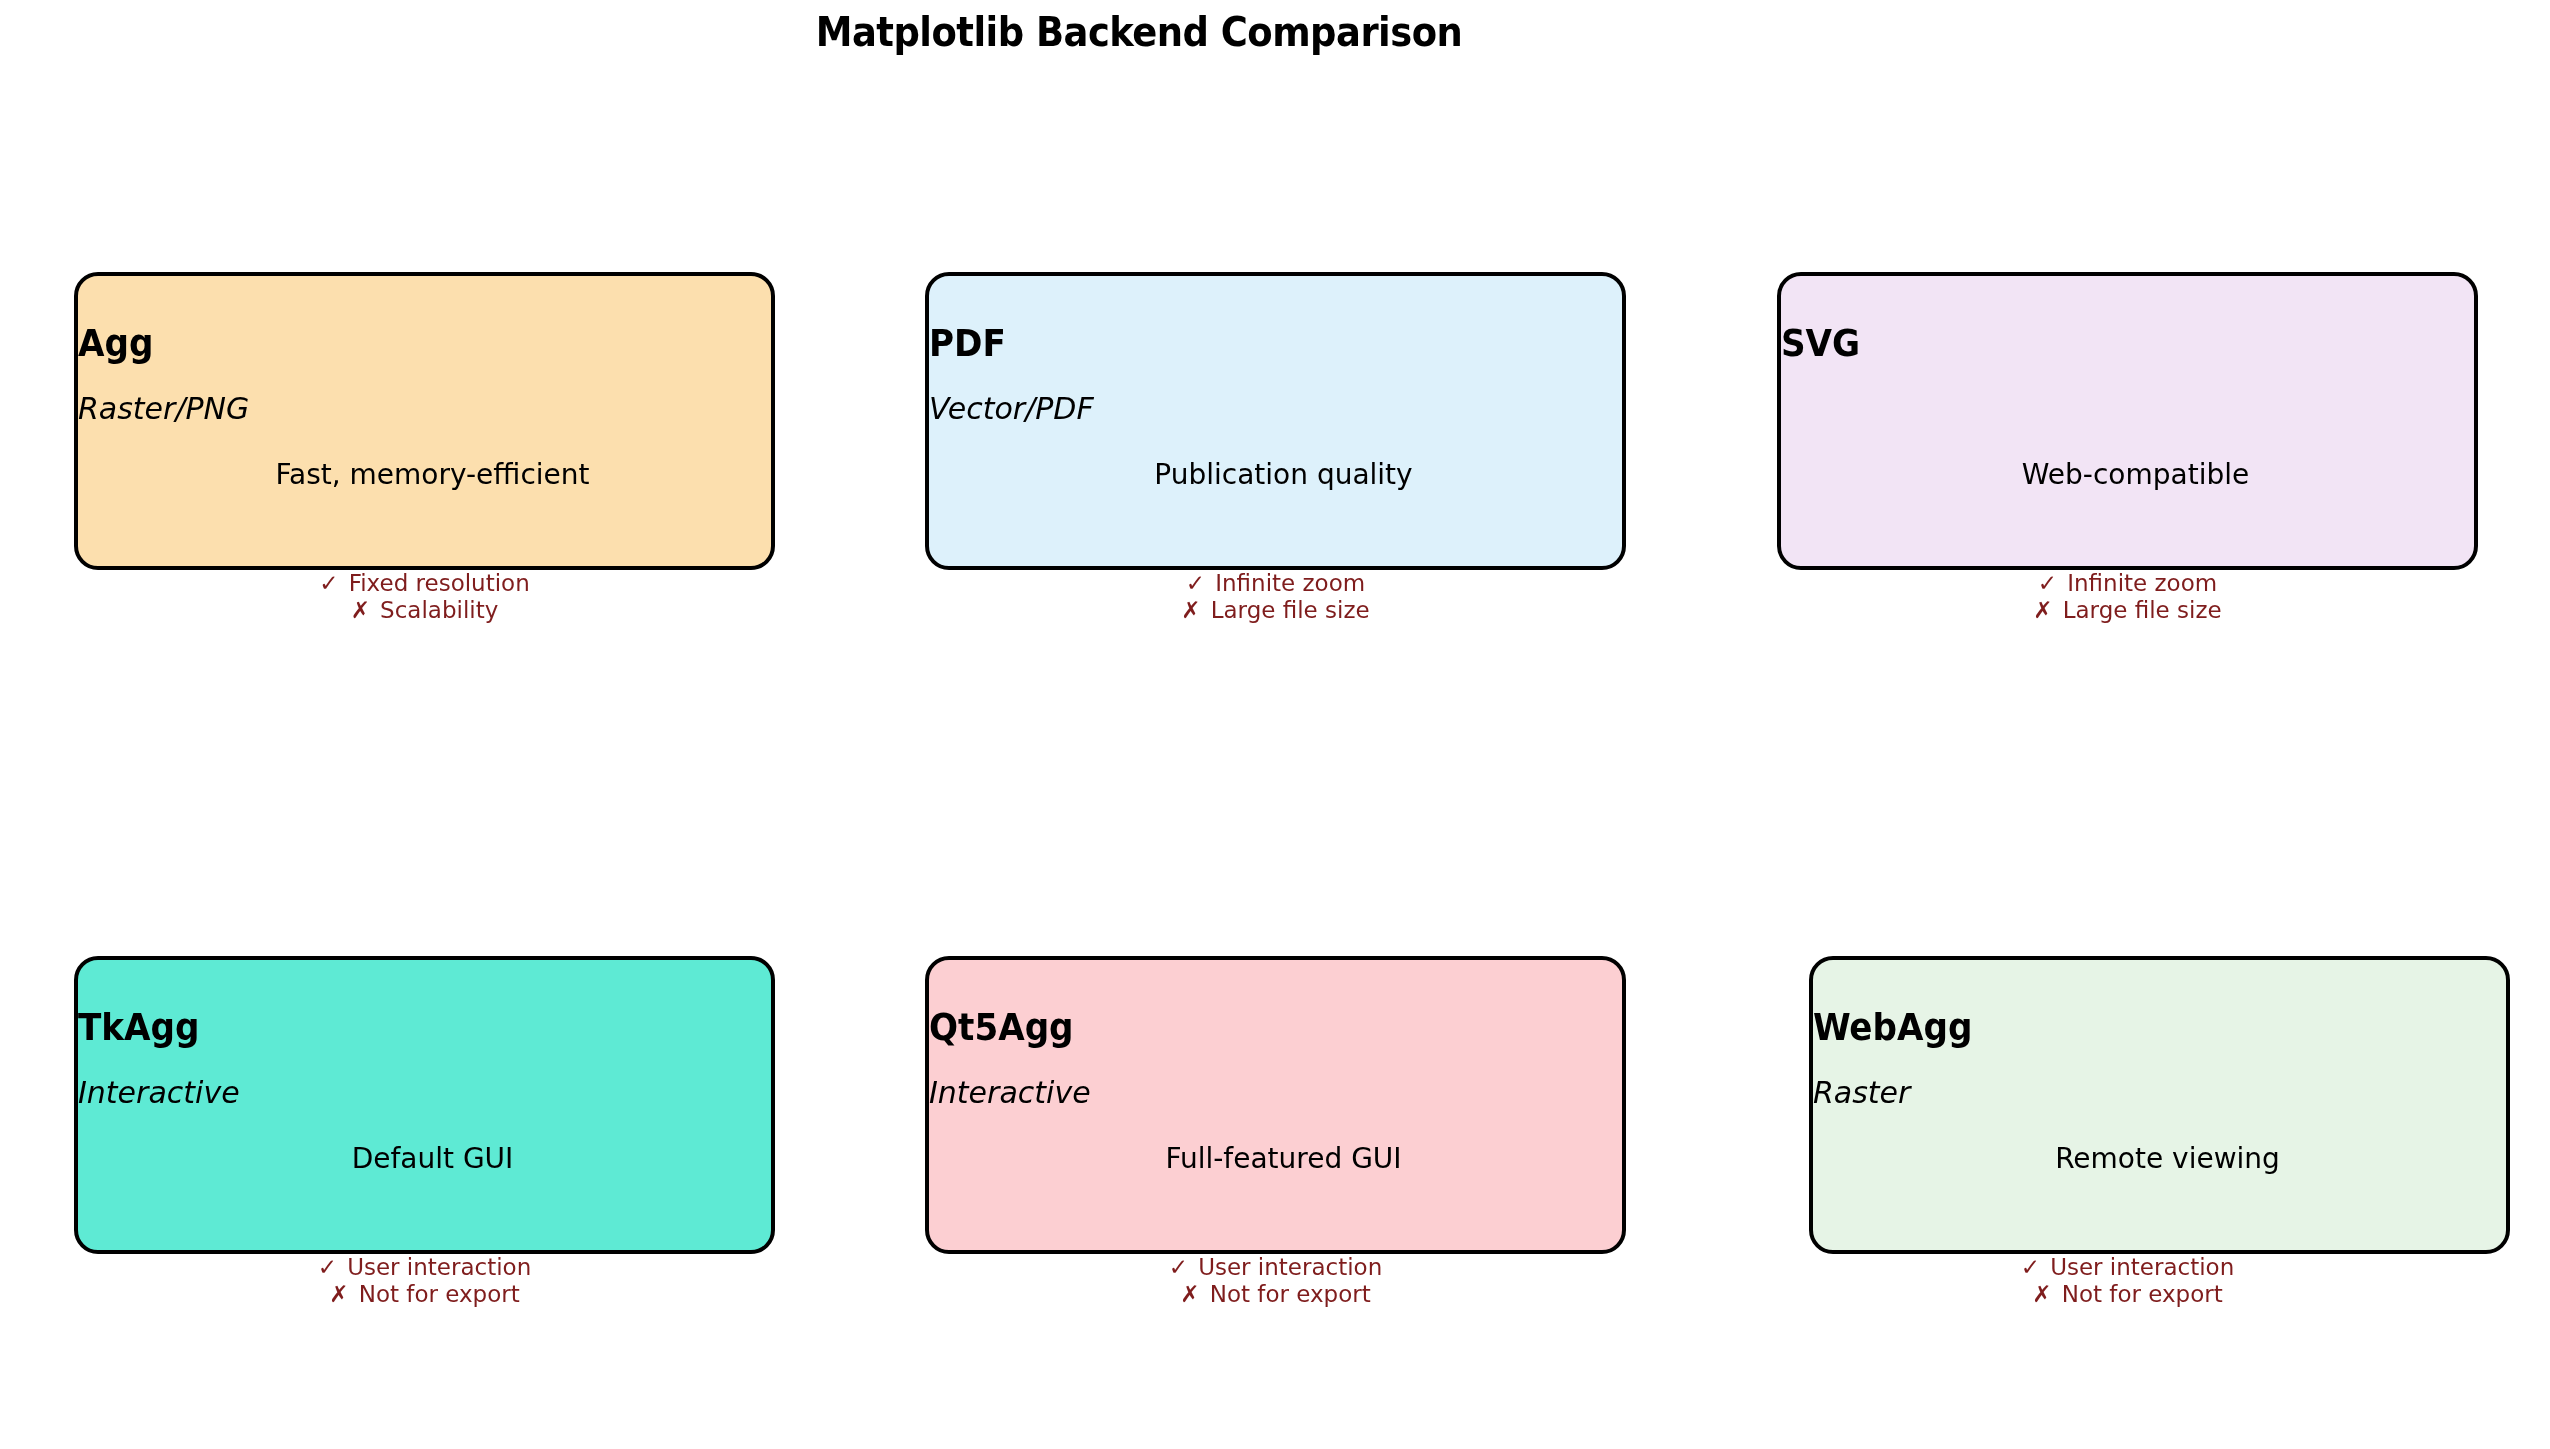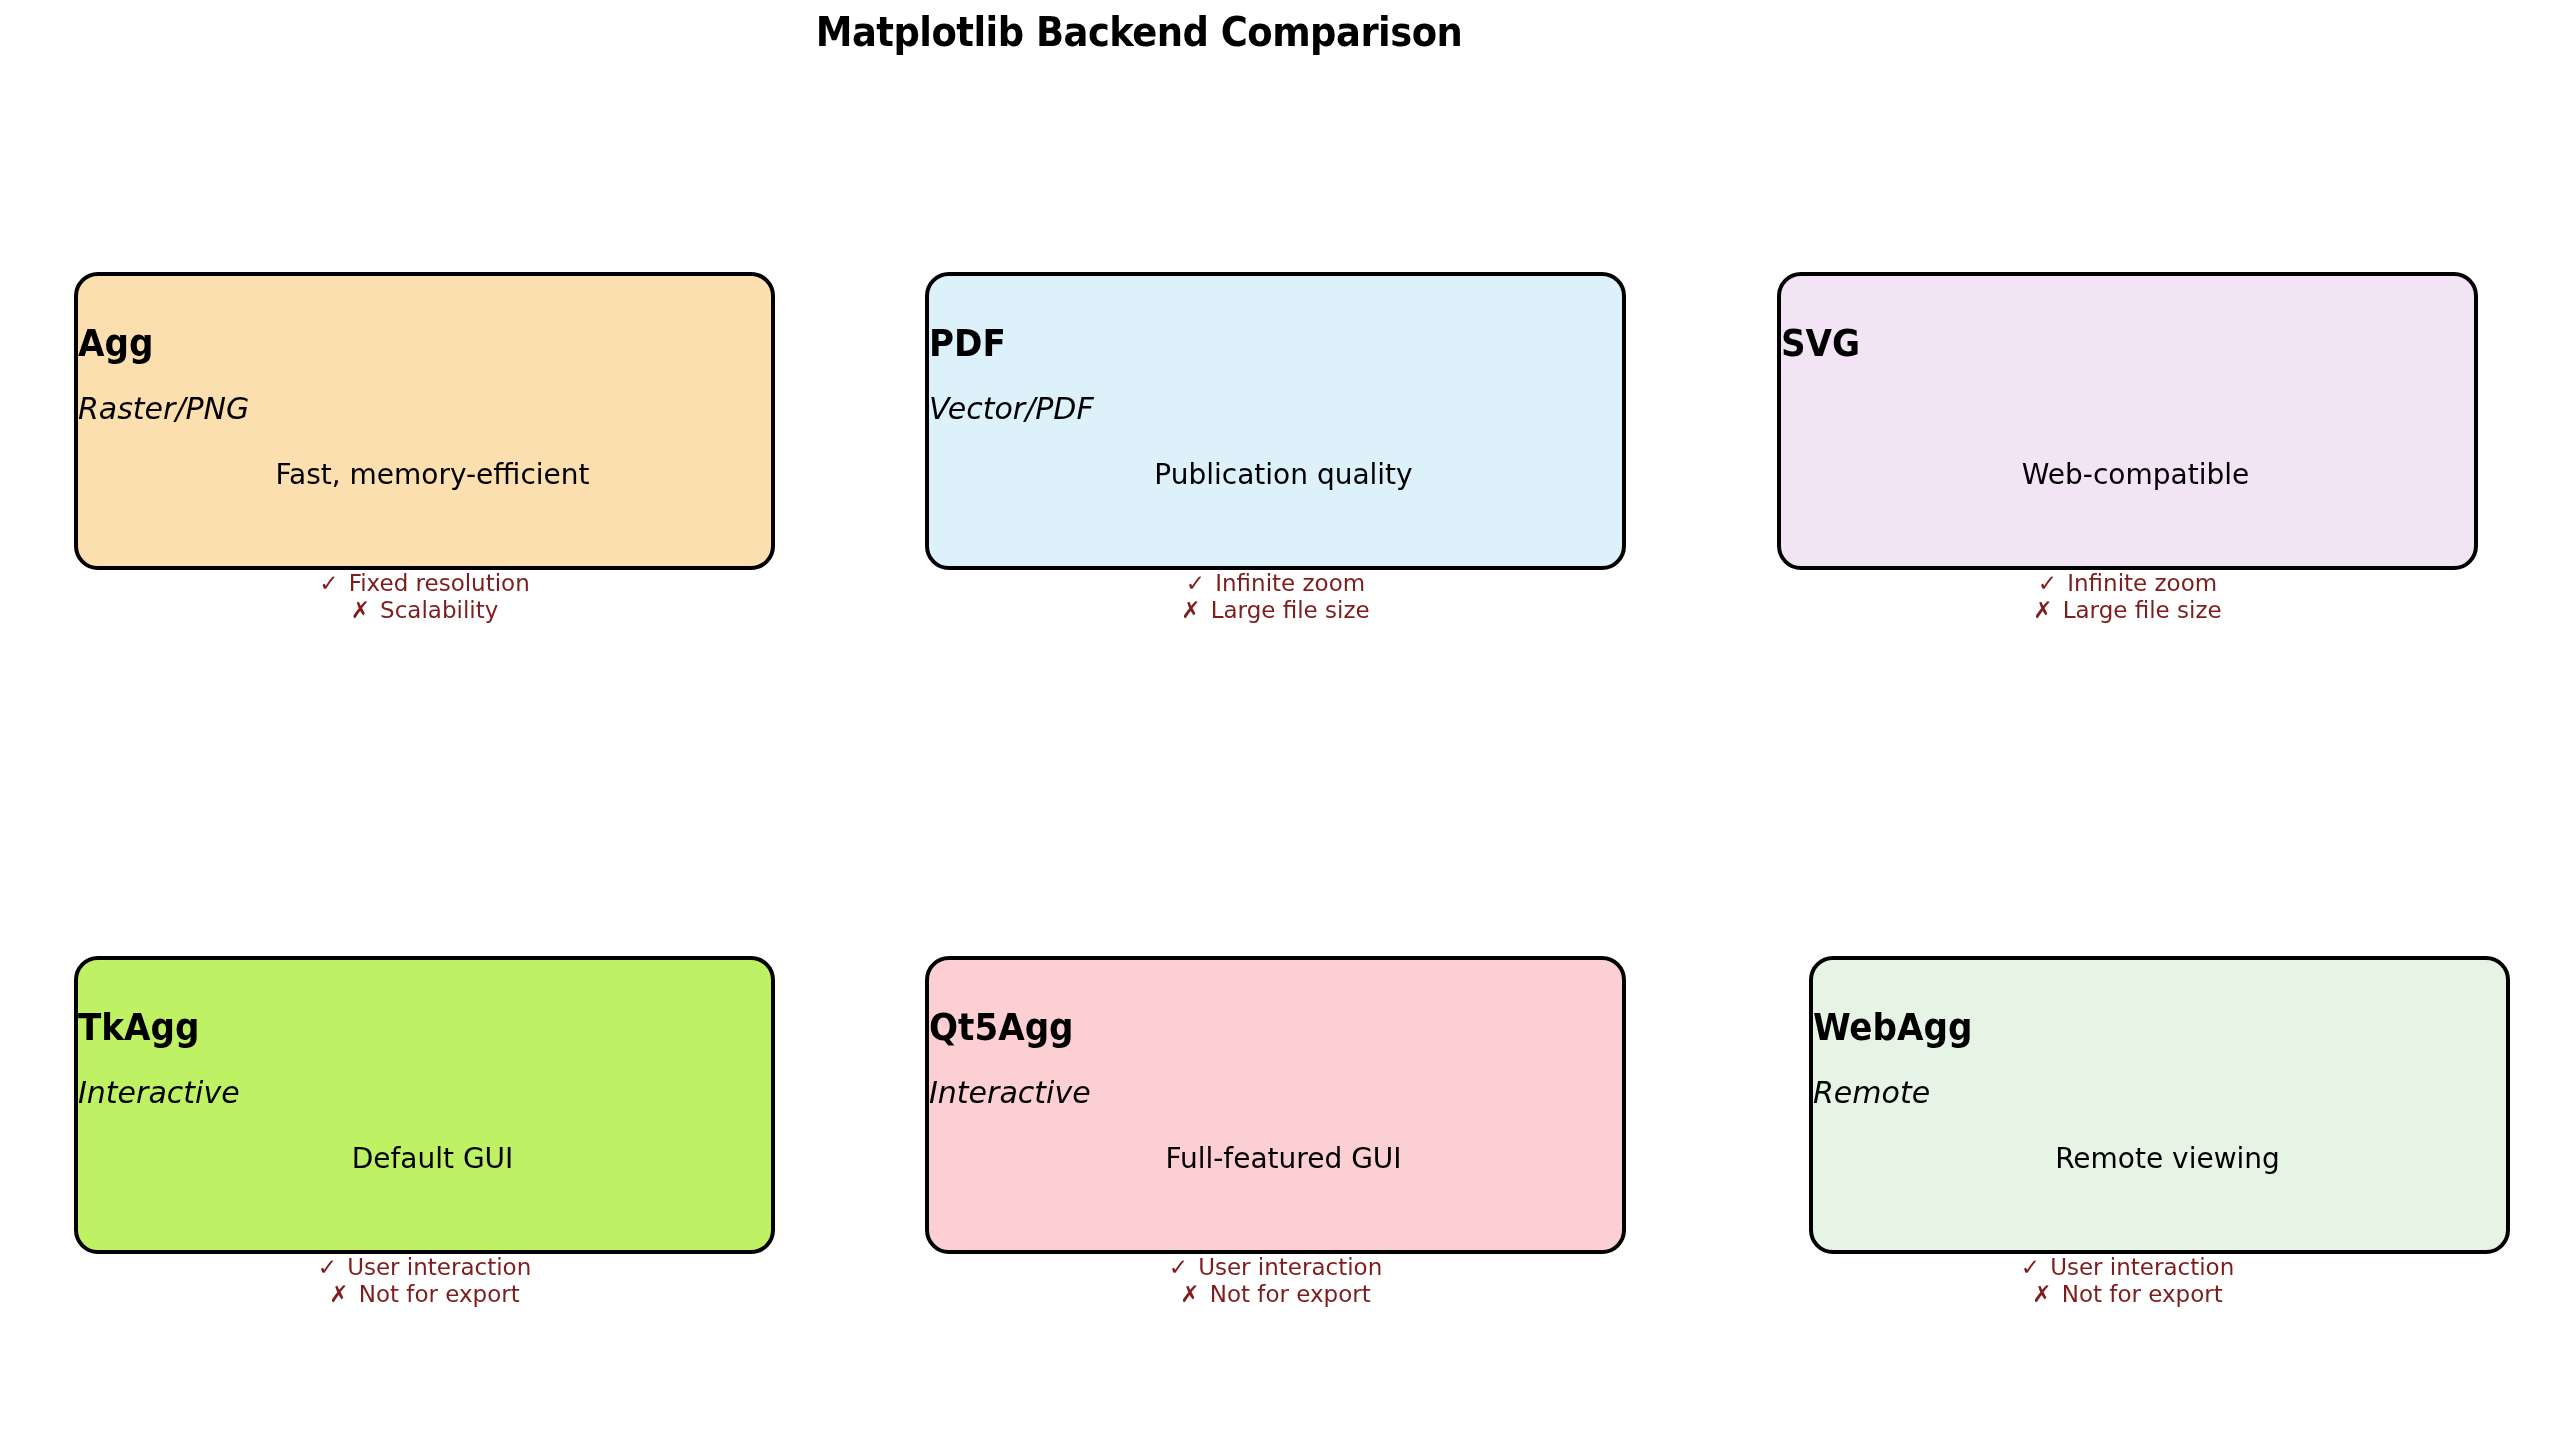--- a/index.html
+++ b/index.html
@@ -151,21 +151,21 @@
       <div class="card-name">SVG</div>
       <div class="card-desc">Web-compatible</div>
     </div>
     <div class="card-notes">
       <div class="note-line"><span class="note-mark check">✓</span> <span>Infinite zoom</span></div>
       <div class="note-line"><span class="note-mark cross">✗</span> <span>Large file size</span></div>
     </div>
   </div>
 
   <div class="card-slot" style="left:74px; top:956px;">
-    <div class="card" style="background: #bef264;">
+    <div class="card" style="background: #5eead4;">
       <div class="card-name">TkAgg</div>
       <div class="card-type">Interactive</div>
       <div class="card-desc">Default GUI</div>
     </div>
     <div class="card-notes">
       <div class="note-line"><span class="note-mark check">✓</span> <span>User interaction</span></div>
       <div class="note-line"><span class="note-mark cross">✗</span> <span>Not for export</span></div>
     </div>
   </div>
 
@@ -177,21 +177,21 @@
     </div>
     <div class="card-notes">
       <div class="note-line"><span class="note-mark check">✓</span> <span>User interaction</span></div>
       <div class="note-line"><span class="note-mark cross">✗</span> <span>Not for export</span></div>
     </div>
   </div>
 
   <div class="card-slot" style="left:1777px; top:956px;padding-left:32px;">
     <div class="card" style="background: rgb(230, 244, 230);">
       <div class="card-name">WebAgg</div>
-      <div class="card-type">Remote</div>
+      <div class="card-type">Raster</div>
       <div class="card-desc">Remote viewing</div>
     </div>
     <div class="card-notes">
       <div class="note-line"><span class="note-mark check">✓</span> <span>User interaction</span></div>
       <div class="note-line"><span class="note-mark cross">✗</span> <span>Not for export</span></div>
     </div>
   </div>
 
 </div>
 

